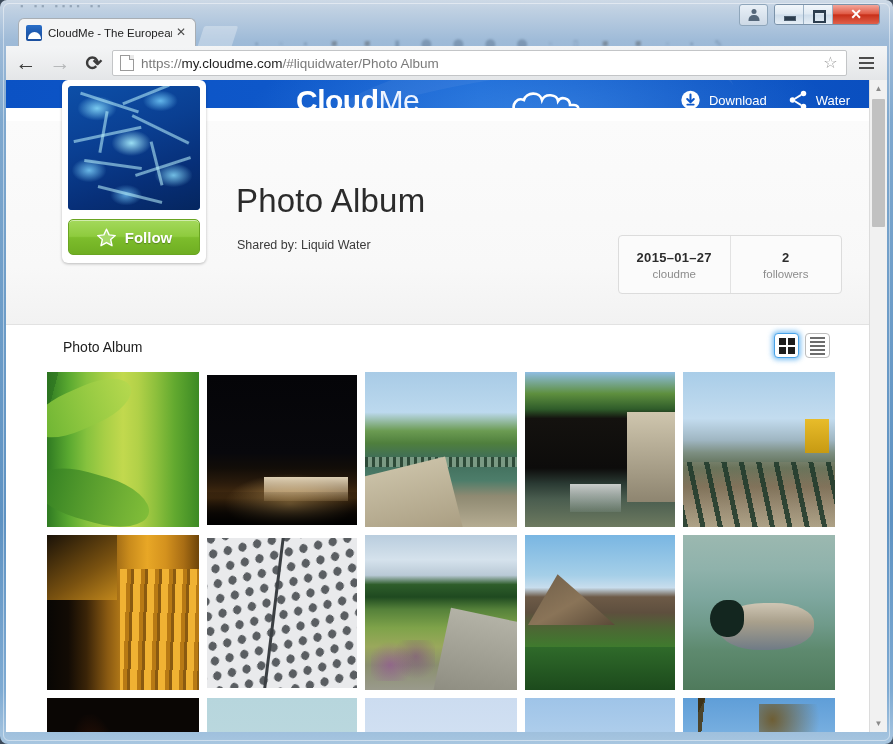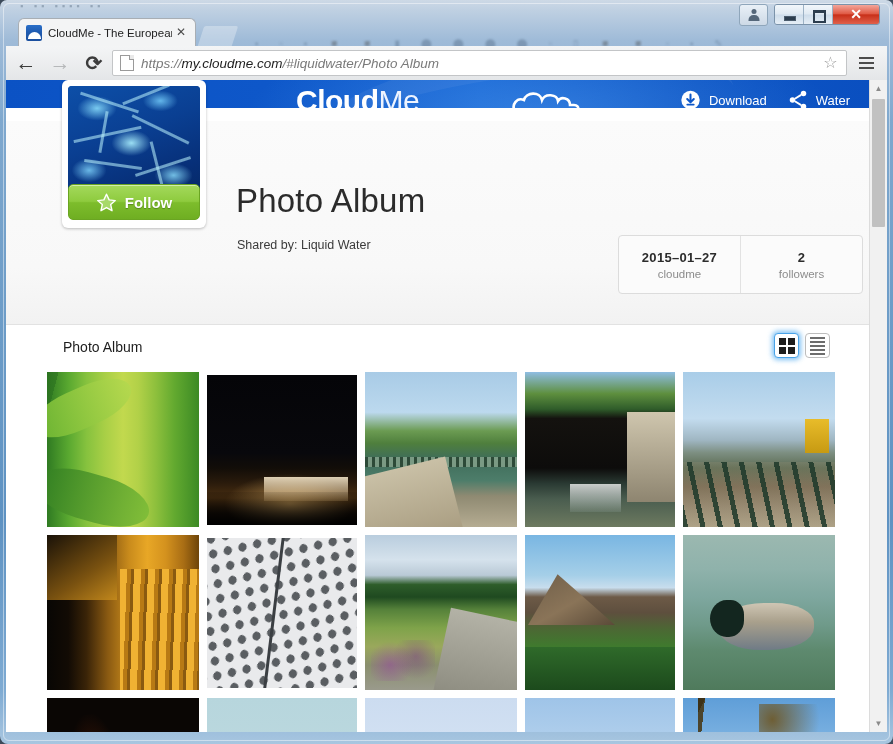--- a/index.html
+++ b/index.html
@@ -170,21 +170,21 @@
     border: 1px solid #9a9a9a; background: #fff;
     position: relative; flex: 0 0 auto;
   }
   .page-icon::after {
     content:''; position:absolute; right:-1px; top:-1px;
     width:4px; height:4px; background:#e9e9e9;
     border-left:1px solid #9a9a9a; border-bottom:1px solid #9a9a9a;
   }
   .url-text {
     margin-left: 7px; font-size: 13.5px; color: #7a7a7a;
-    white-space: nowrap; overflow: hidden; font-style: italic;
+    white-space: nowrap; overflow: hidden;
   }
   .url-text .host { color: #1d1d1d; }
   .star-icon {
     position: absolute; right: 7px; top: 3px;
     width: 17px; height: 17px; color: #9a9a9a; font-size: 16px;
     line-height: 17px; text-align: center;
   }
   .menu-btn {
     width: 26px; height: 26px; margin-right: 8px; flex: 0 0 auto;
     display: flex; flex-direction: column; justify-content: center;
@@ -264,21 +264,21 @@
 
   
   .album-head {
     position: absolute; left: 0; top: 41px;
     width: 864px; height: 203px;
     background: linear-gradient(to bottom,#fbfbfb 0%,#f8f8f8 72%,#f2f2f2 100%);
     border-bottom: 1px solid #e2e2e2;
   }
   .avatar-card {
     position: absolute; left: 56px; top: -41px;
-    width: 144px; height: 148px;
+    width: 144px; height: 183px;
     background: #ffffff;
     border-radius: 6px;
     box-shadow: 0 1px 3px rgba(0,0,0,0.25);
     padding: 6px;
     box-sizing: border-box;
   }
   .avatar-img {
     width: 132px; height: 124px; border-radius: 4px;
     overflow: hidden; position: relative;
     background: #0a4fa8;
@@ -303,21 +303,21 @@
     position: absolute; left: 230px; top: 61px;
     font-size: 33px; color: #2b2b2b; font-weight: normal;
     letter-spacing: 0.2px;
   }
   .album-sub {
     position: absolute; left: 231px; top: 117px;
     font-size: 12.5px; color: #3a3a3a;
   }
   .stats-box {
     position: absolute; left: 612px; top: 114px;
-    width: 245px; height: 59px;
+    width: 224px; height: 59px;
     border: 1px solid #dcdcdc; border-radius: 4px;
     background: #fbfbfb;
     display: flex;
     box-sizing: border-box;
   }
   .stat {
     flex: 1 1 0; display: flex; flex-direction: column;
     align-items: center; justify-content: center; gap: 3px;
   }
   .stat + .stat { border-left: 1px solid #e2e2e2; }

